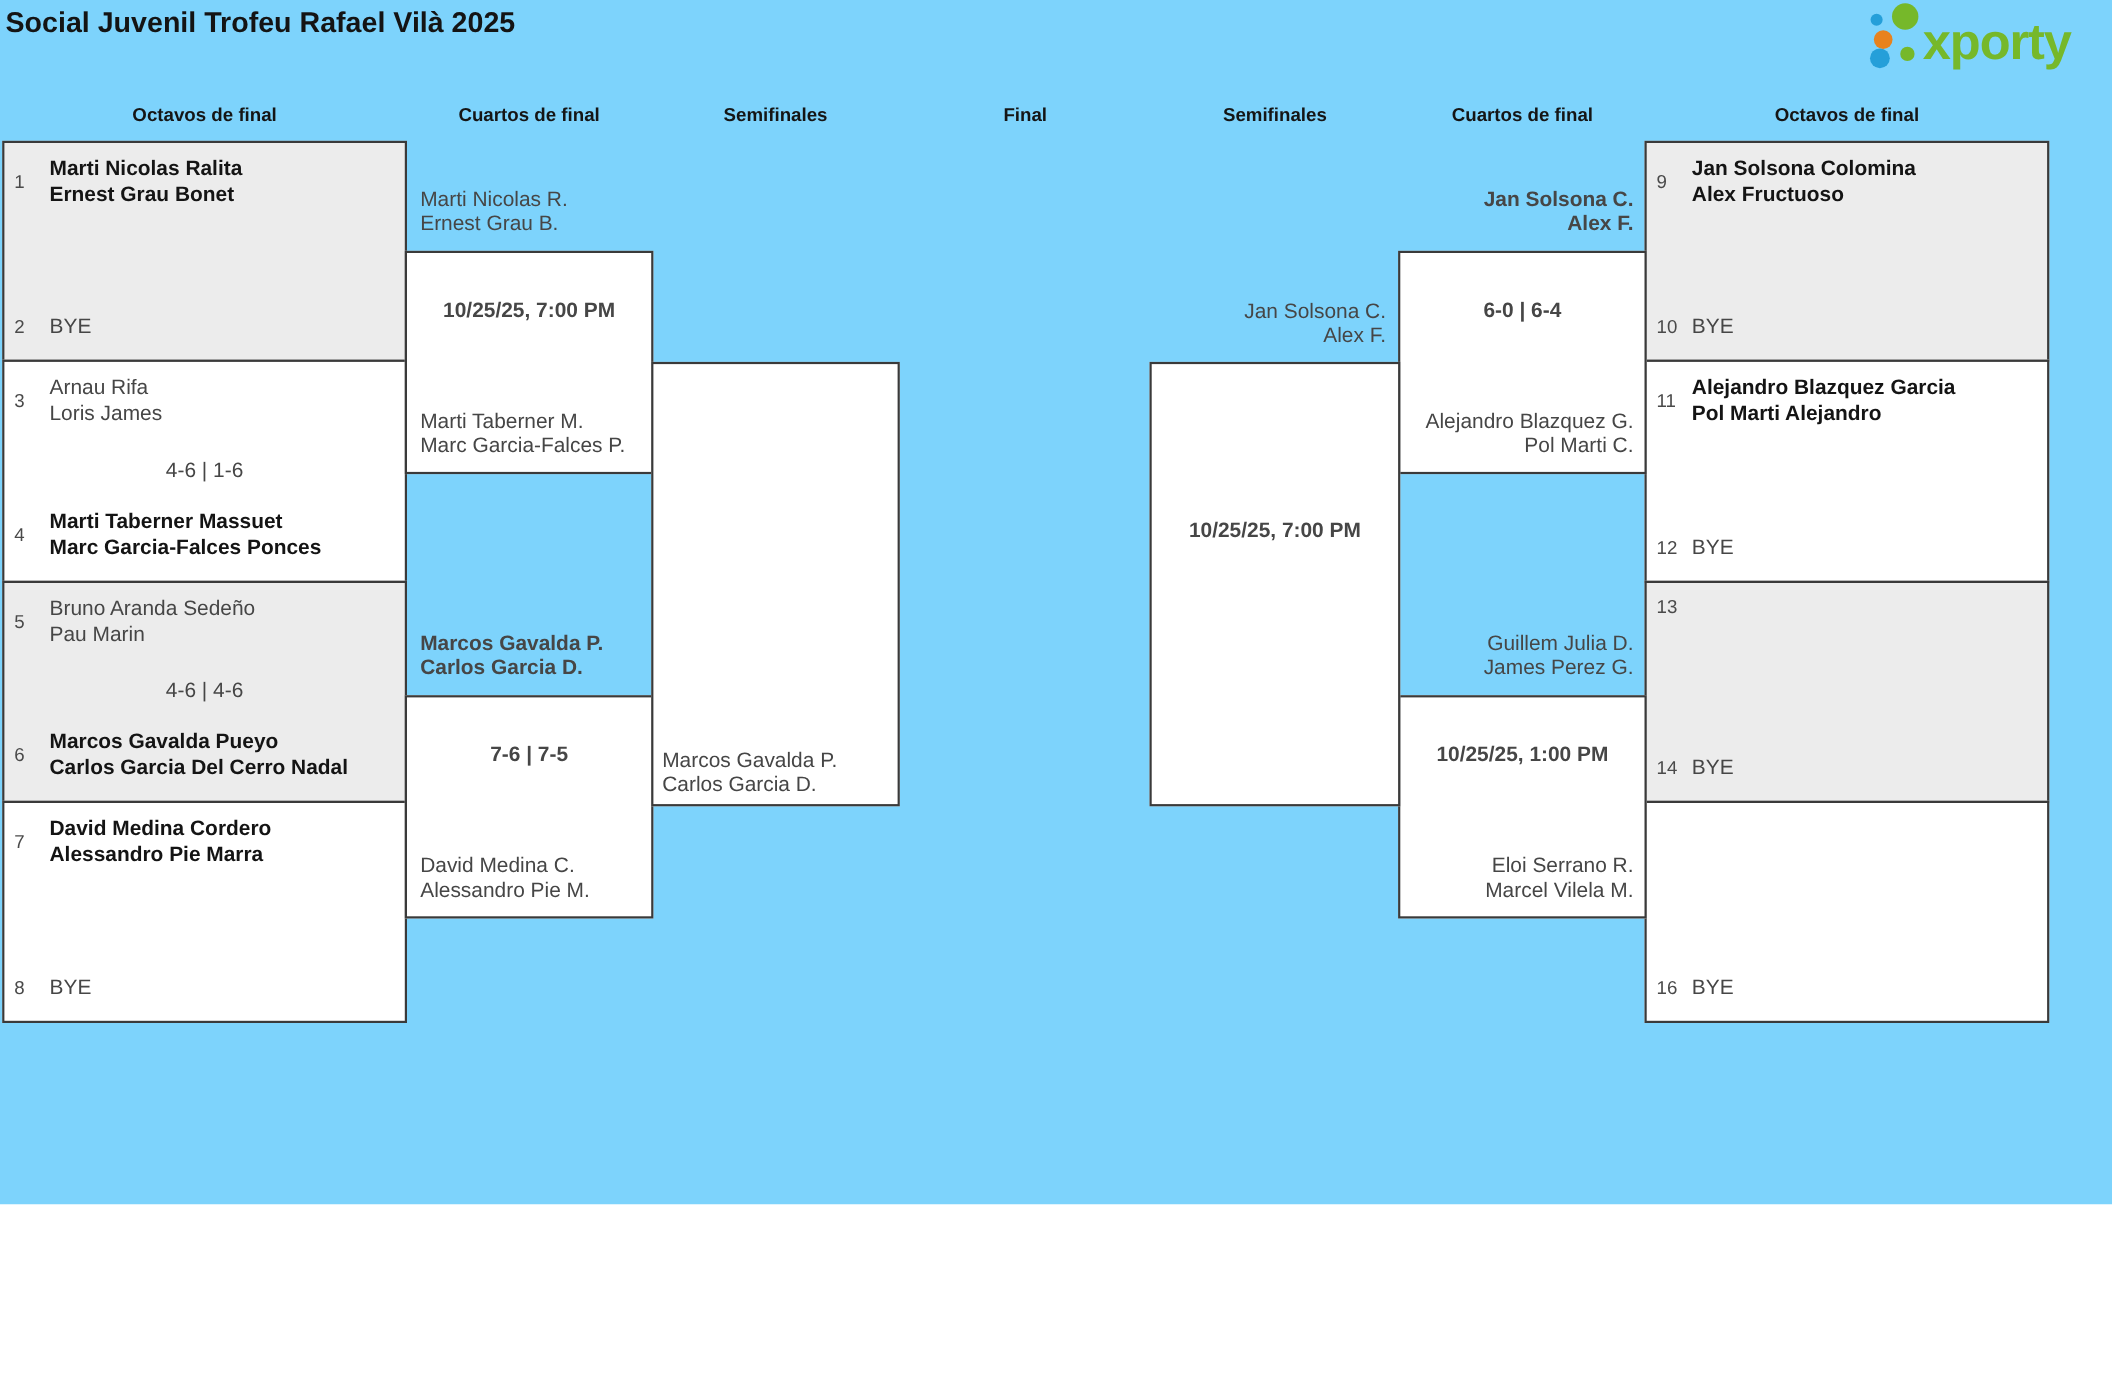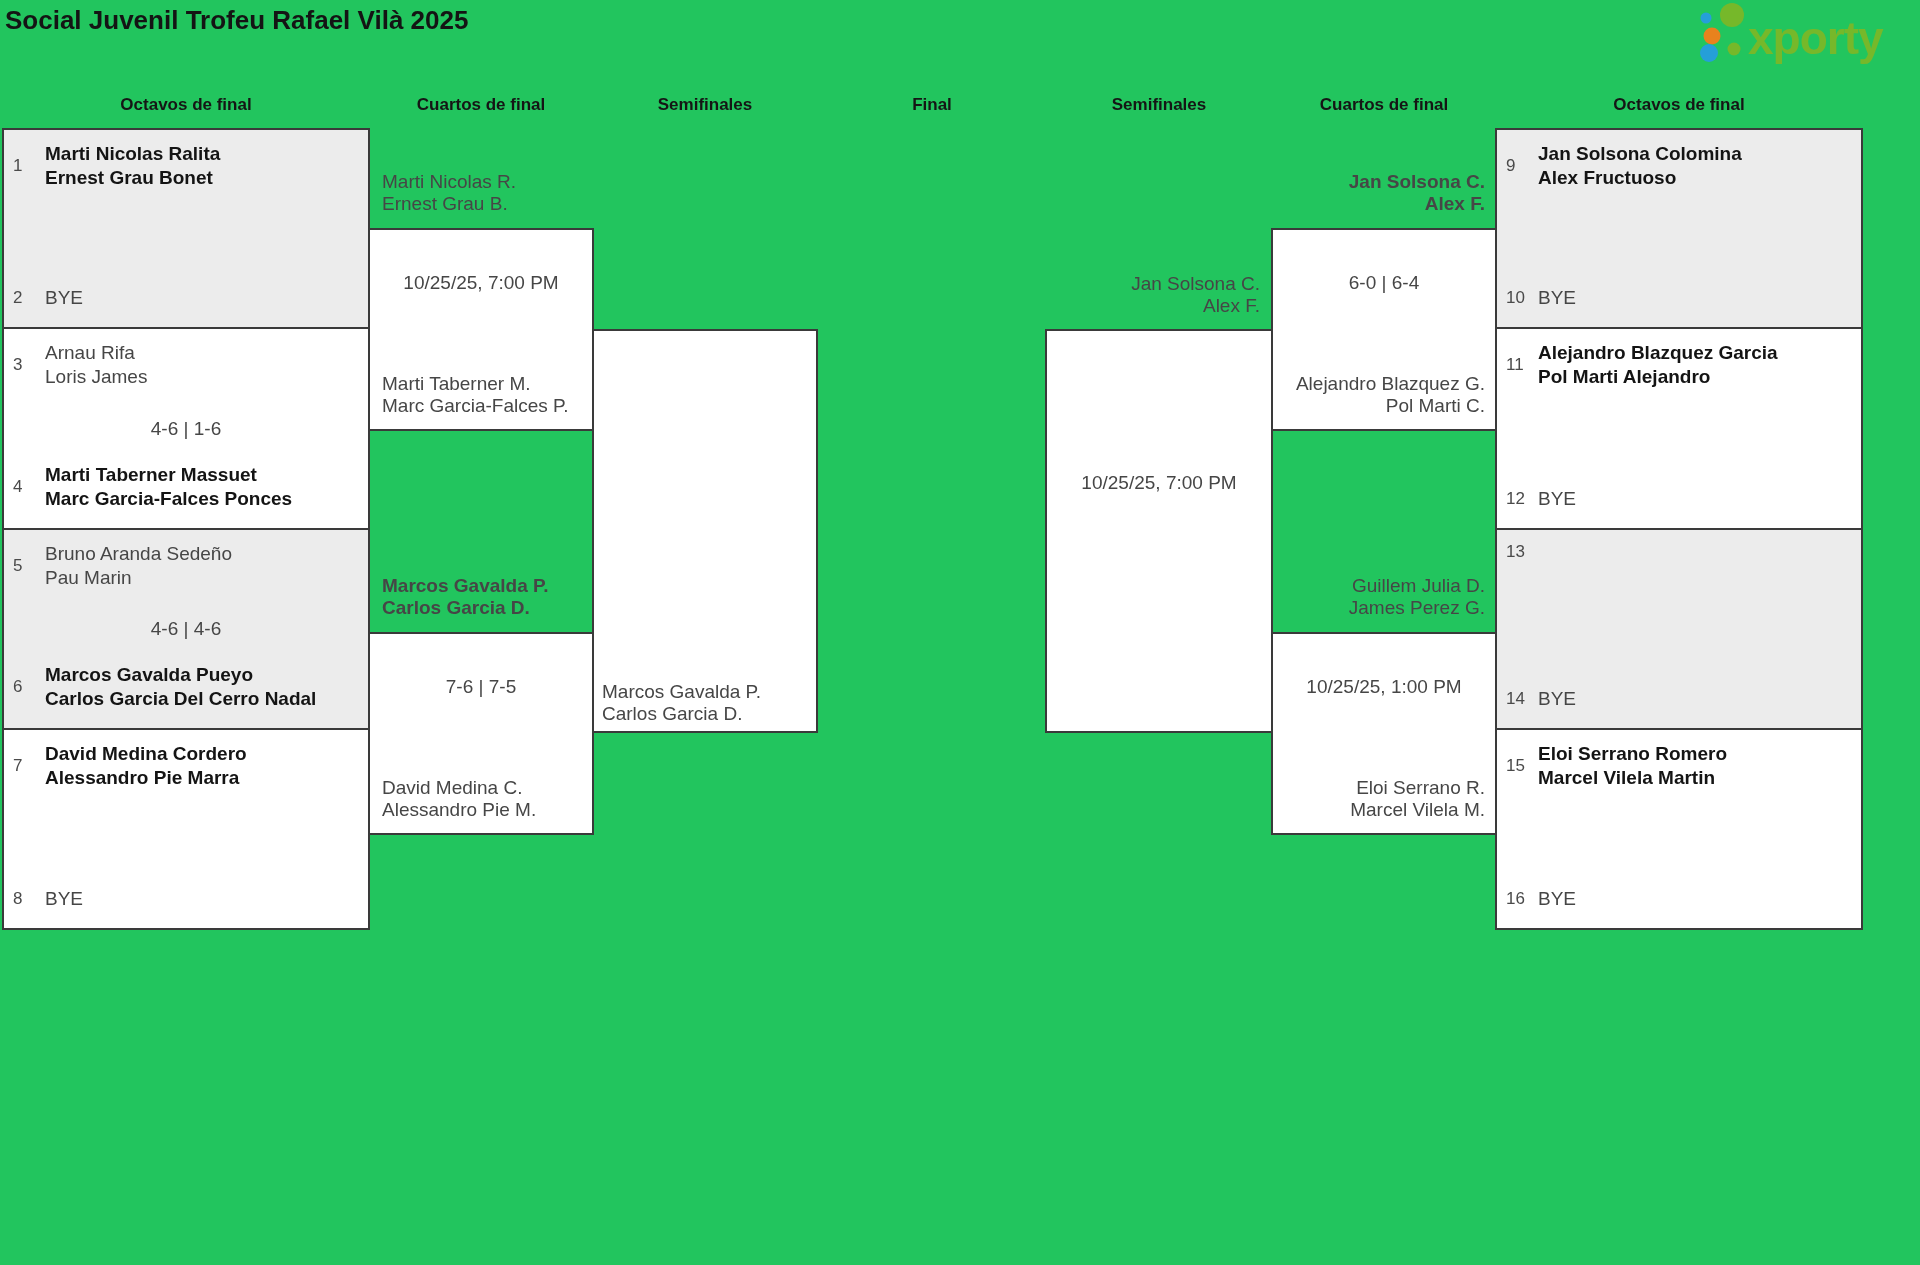--- a/index.html
+++ b/index.html
@@ -1,17 +1,17 @@
 <!DOCTYPE html>
 <html><head>
 <meta charset="utf-8">
 <style>
   html,body{margin:0;padding:0;background:#fff;}
   .canvas{
-    position:relative;width:1920px;height:1265px;background:#22c55e;overflow:hidden;
+    position:relative;width:1920px;height:1095px;background:#7dd3fc;overflow:hidden;
     font-family:"Liberation Sans", sans-serif;color:#222;
   }
   
   .title{position:absolute;left:5px;top:3px;font-size:26px;font-weight:700;line-height:34px;color:#141414;}
   .title .tline{display:block;}
   
   .logo{position:absolute;left:1692px;top:2px;width:222px;height:64px;}
   
   .rhead{position:absolute;top:95px;transform:translateX(-50%);font-size:17px;font-weight:700;color:#151515;white-space:nowrap;}
   
@@ -20,21 +20,21 @@
   .oteam{position:absolute;left:9px;right:8px;display:flex;align-items:center;gap:11px;}
   .oteam.otop{top:12px;}
   .oteam.obottom{bottom:17px;}
   .seed{min-width:21px;font-size:17px;color:#4a4a4a;flex:0 0 auto;}
   .tnames{font-size:19px;line-height:24px;color:#464646;}
   .tnames .tl{display:block;white-space:nowrap;}
   .bold{font-weight:700;color:#141414;}
   .oscore{position:absolute;top:50%;left:0;right:0;transform:translateY(-50%);text-align:center;font-size:19px;color:#464646;}
   
   .mbox{position:absolute;box-sizing:border-box;border:2px solid #3a3a3a;background:#ffffff;}
-  .mcenter{position:absolute;left:0;right:0;text-align:center;font-size:19px;color:#464646;white-space:nowrap;}
+  .mcenter{position:absolute;left:0;right:0;text-align:center;font-size:19px;color:#464646;white-space:nowrap;font-weight:bold;}
   
   .qlabel{position:absolute;font-size:19px;line-height:22px;color:#464646;white-space:nowrap;margin-top:16px;}
   .qlabel .tl{display:block;}
   .qlabel.right{text-align:right;}
 </style>
 </head>
 <body>
 
 <div class="canvas">
 
@@ -177,27 +177,20 @@
     <div class="oteam obottom">
       <span class="seed">14</span>
       <span class="tnames">
           <span class="tl">BYE</span>
           <span class="tl"></span>
         </span>
     </div>
   </div>
 
   <div class="obox" style="left:1495px;top:728px;width:368px;height:202px">
-    <div class="oteam otop">
-      <span class="seed">15</span>
-      <span class="tnames bold">
-          <span class="tl">Eloi Serrano Romero</span>
-          <span class="tl">Marcel Vilela Martin</span>
-        </span>
-    </div>
     <div class="oscore"></div>
     <div class="oteam obottom">
       <span class="seed">16</span>
       <span class="tnames">
           <span class="tl">BYE</span>
           <span class="tl"></span>
         </span>
     </div>
   </div>
 

